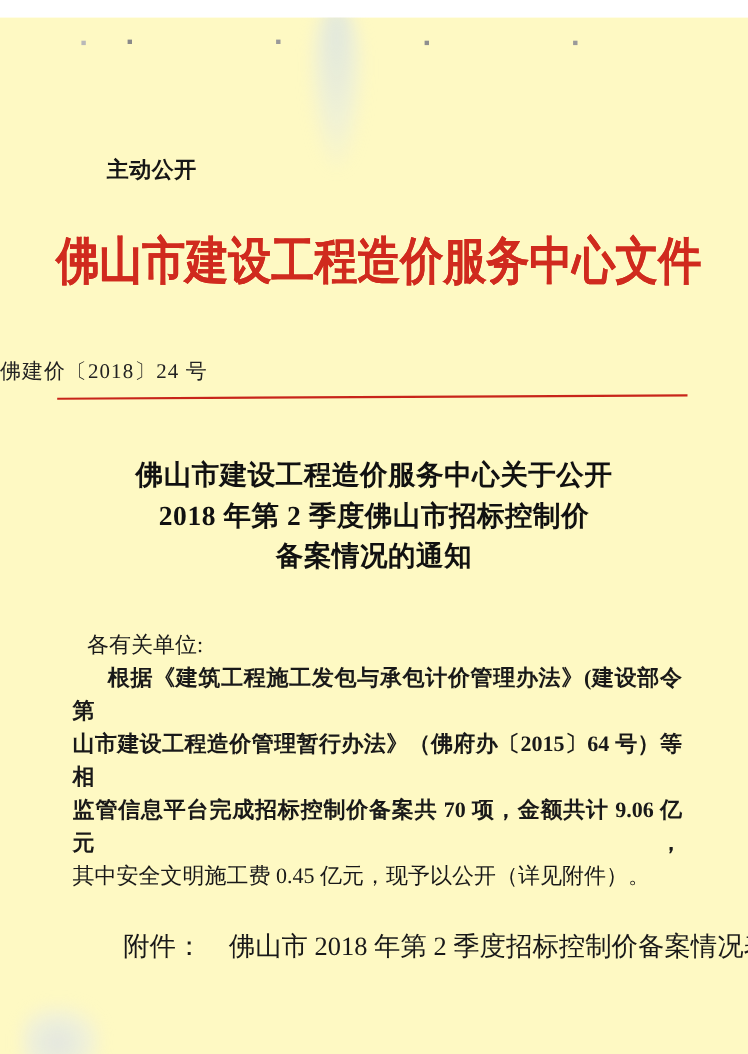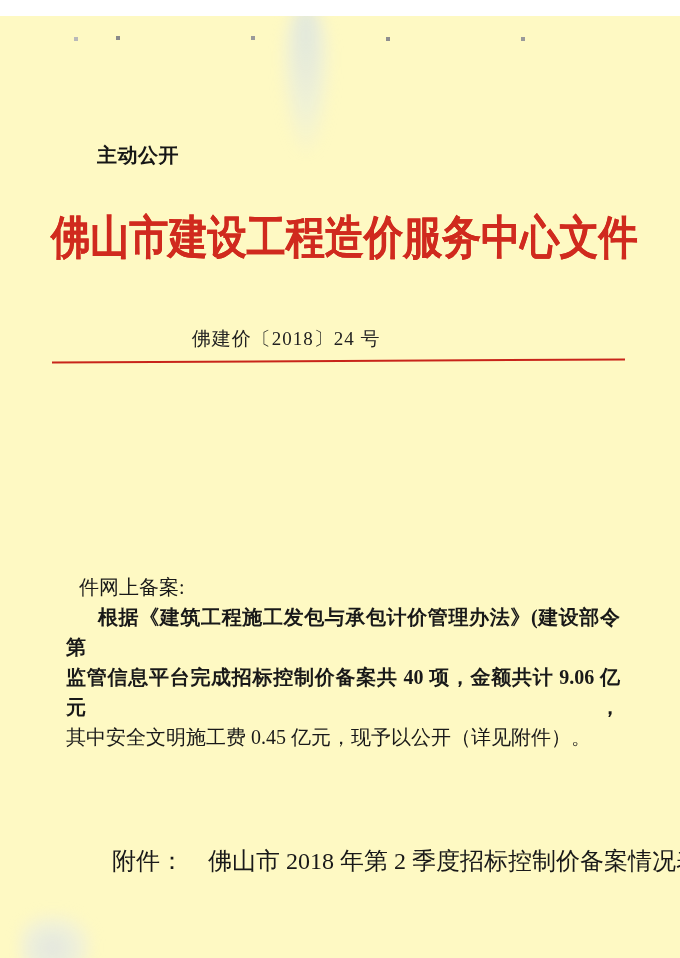--- a/index.html
+++ b/index.html
@@ -75,21 +75,20 @@
     transform: scaleX(0.85);
     transform-origin: 50% 50%;
     white-space: nowrap;
     text-shadow: 0.4px 0 0 var(--accent-red, #d02a1e);
   }
   .doc-number {
     position: absolute;
     top: 310px;
     left: 0;
     width: 572px;
-    text-align: center;
     font-size: 19px;
     line-height: 26px;
     letter-spacing: 1px;
     color: #222;
   }
   .red-rule {
     position: absolute;
     top: 344px;
     left: 52px;
     width: 573px;
@@ -156,23 +155,29 @@
   <div class="smudge smudge-bottom"></div>
 
   <div class="classification">主动公开</div>
 
   <div class="letterhead">佛山市建设工程造价服务中心文件</div>
 
   <div class="doc-number">佛建价〔2018〕24 号</div>
 
   <div class="red-rule"></div>
 
+  <div class="doc-title">
+    <div>佛山市建设工程造价服务中心关于公开</div>
+    <div>2018 年第 2 季度佛山市招标控制价</div>
+    <div>备案情况的通知</div>
+  </div>
 
   <div class="body-block">
-    <div class="body-line salutation">件网上备案:</div>
+    <div class="body-line salutation">各有关单位:</div>
     <div class="body-line stretch indent">根据《建筑工程施工发包与承包计价管理办法》(建设部令第</div>
-    <div class="body-line stretch">监管信息平台完成招标控制价备案共 40 项，金额共计 9.06 亿元，</div>
+    <div class="body-line stretch">山市建设工程造价管理暂行办法》（佛府办〔2015〕64 号）等相</div>
+    <div class="body-line stretch">监管信息平台完成招标控制价备案共 70 项，金额共计 9.06 亿元，</div>
     <div class="body-line">其中安全文明施工费 0.45 亿元，现予以公开（详见附件）。</div>
   </div>
 
   <div class="attachment">附件：　佛山市 2018 年第 2 季度招标控制价备案情况表</div>
 
 </div>
 
 </body></html>

